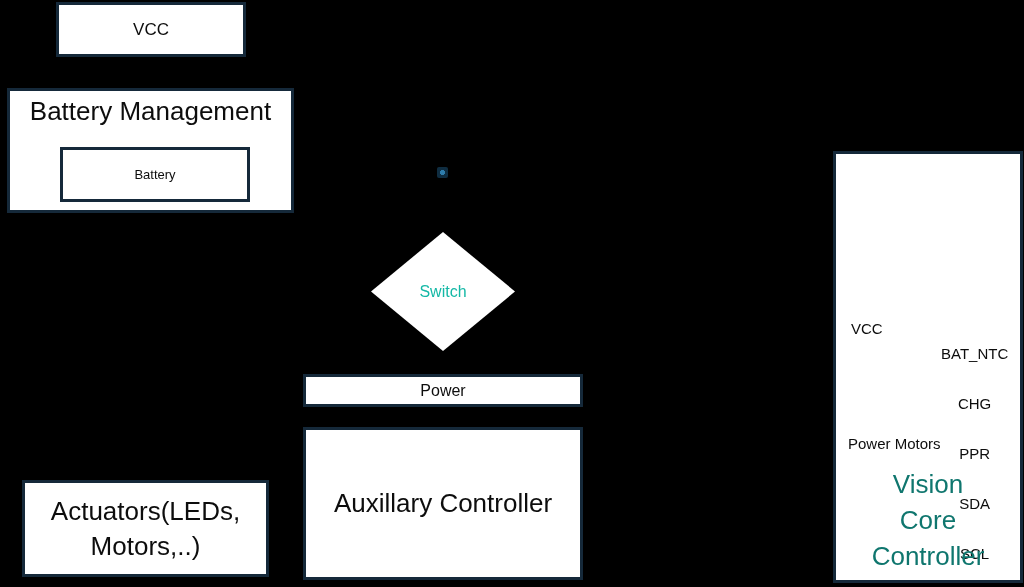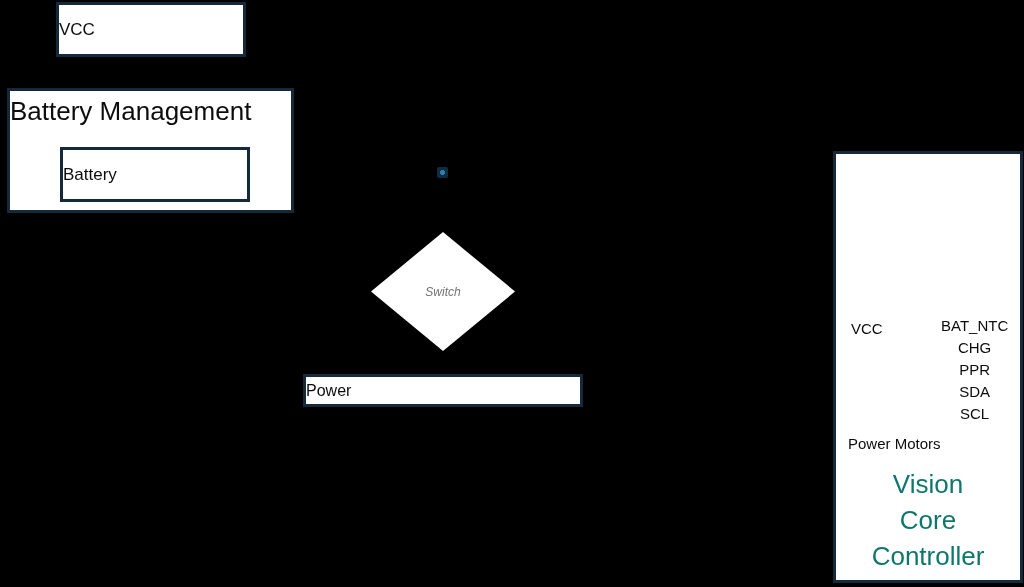--- a/index.html
+++ b/index.html
@@ -16,27 +16,28 @@
     font-family: "Liberation Sans", sans-serif;
     color: #0d0d0d;
   }
   .box {
     position: absolute;
     background: #ffffff;
     border: 3px solid #15293a;
     box-sizing: border-box;
     display: flex;
     align-items: center;
+    justify-content: center;
     text-align: center;
     color: #0d0d0d;
   }
   .vcc-box        { left: 56px;  top: 2px;   width: 190px; height: 55px; font-size: 17px; }
   .bm-box         { left: 7px;   top: 88px;  width: 287px; height: 125px;
                     align-items: flex-start; font-size: 26px; padding-top: 5px; }
-  .battery-box    { left: 60px;  top: 147px; width: 190px; height: 55px; font-size: 17px; }
+  .battery-box    { left: 60px;  top: 147px; width: 190px; height: 55px; font-size: 13px; }
   .power-box      { left: 303px; top: 374px; width: 280px; height: 33px; font-size: 16px; }
   .aux-box        { left: 303px; top: 427px; width: 280px; height: 153px; font-size: 26px; }
   .actuators-box  { left: 22px;  top: 480px; width: 247px; height: 97px;
                     font-size: 26px; line-height: 35px; white-space: pre-line; }
   .vision-box     { left: 833px; top: 151px; width: 190px; height: 432px; display: block; }
 
   .connector-dot {
     position: absolute;
     left: 437px; top: 167px;
     width: 11px; height: 11px;
@@ -47,33 +48,33 @@
   .switch-wrap {
     position: absolute;
     left: 371px; top: 232px;
     width: 144px; height: 119px;
   }
   .switch-wrap svg { display: block; }
   .switch-label {
     position: absolute;
     left: 0; top: 0; width: 100%; height: 100%;
     display: flex; align-items: center; justify-content: center;
-    font-size: 12px; color: #737373; font-style: italic;
+    font-size: 16px; color: #14b8a6;
   }
 
   .pin {
     position: absolute;
     font-size: 15px;
     line-height: 22px;
     white-space: nowrap;
     color: #0d0d0d;
   }
   .pin-vcc          { left: 15px;  top: 164px; }
   .pin-column-right { left: 105px; top: 161px; }
-  .pin-column-right span { display: block; line-height: 22px; }
+  .pin-column-right span { display: block; line-height: 22px; margin-top: 28px; }
   .pin-power-enable { left: 12px;  top: 279px; }
   .vision-title {
     position: absolute;
     left: 0; top: 312px; width: 100%;
     text-align: center;
     font-size: 26px;
     line-height: 36px;
     white-space: pre-line;
     color: #0f766e;
   }
@@ -101,21 +102,28 @@
     <svg width="144" height="119" viewBox="0 0 144 119">
       <polygon points="72,0 144,59.5 72,119 0,59.5" fill="#ffffff"></polygon>
     </svg>
     <div class="switch-label">Switch</div>
   </div>
 
   <div class="box power-box">
     <span>Power</span>
   </div>
 
+  <div class="box aux-box">
+    <span>Auxillary Controller</span>
+  </div>
 
+  <div class="box actuators-box">
+    <span>Actuators(LEDs,
+Motors,..)</span>
+  </div>
 
   <div class="box vision-box">
     <span class="pin pin-vcc">VCC</span>
     <div class="pin pin-column-right">
       <span>BAT_NTC</span>
       <span>CHG</span>
       <span>PPR</span>
       <span>SDA</span>
       <span>SCL</span>
     </div>

